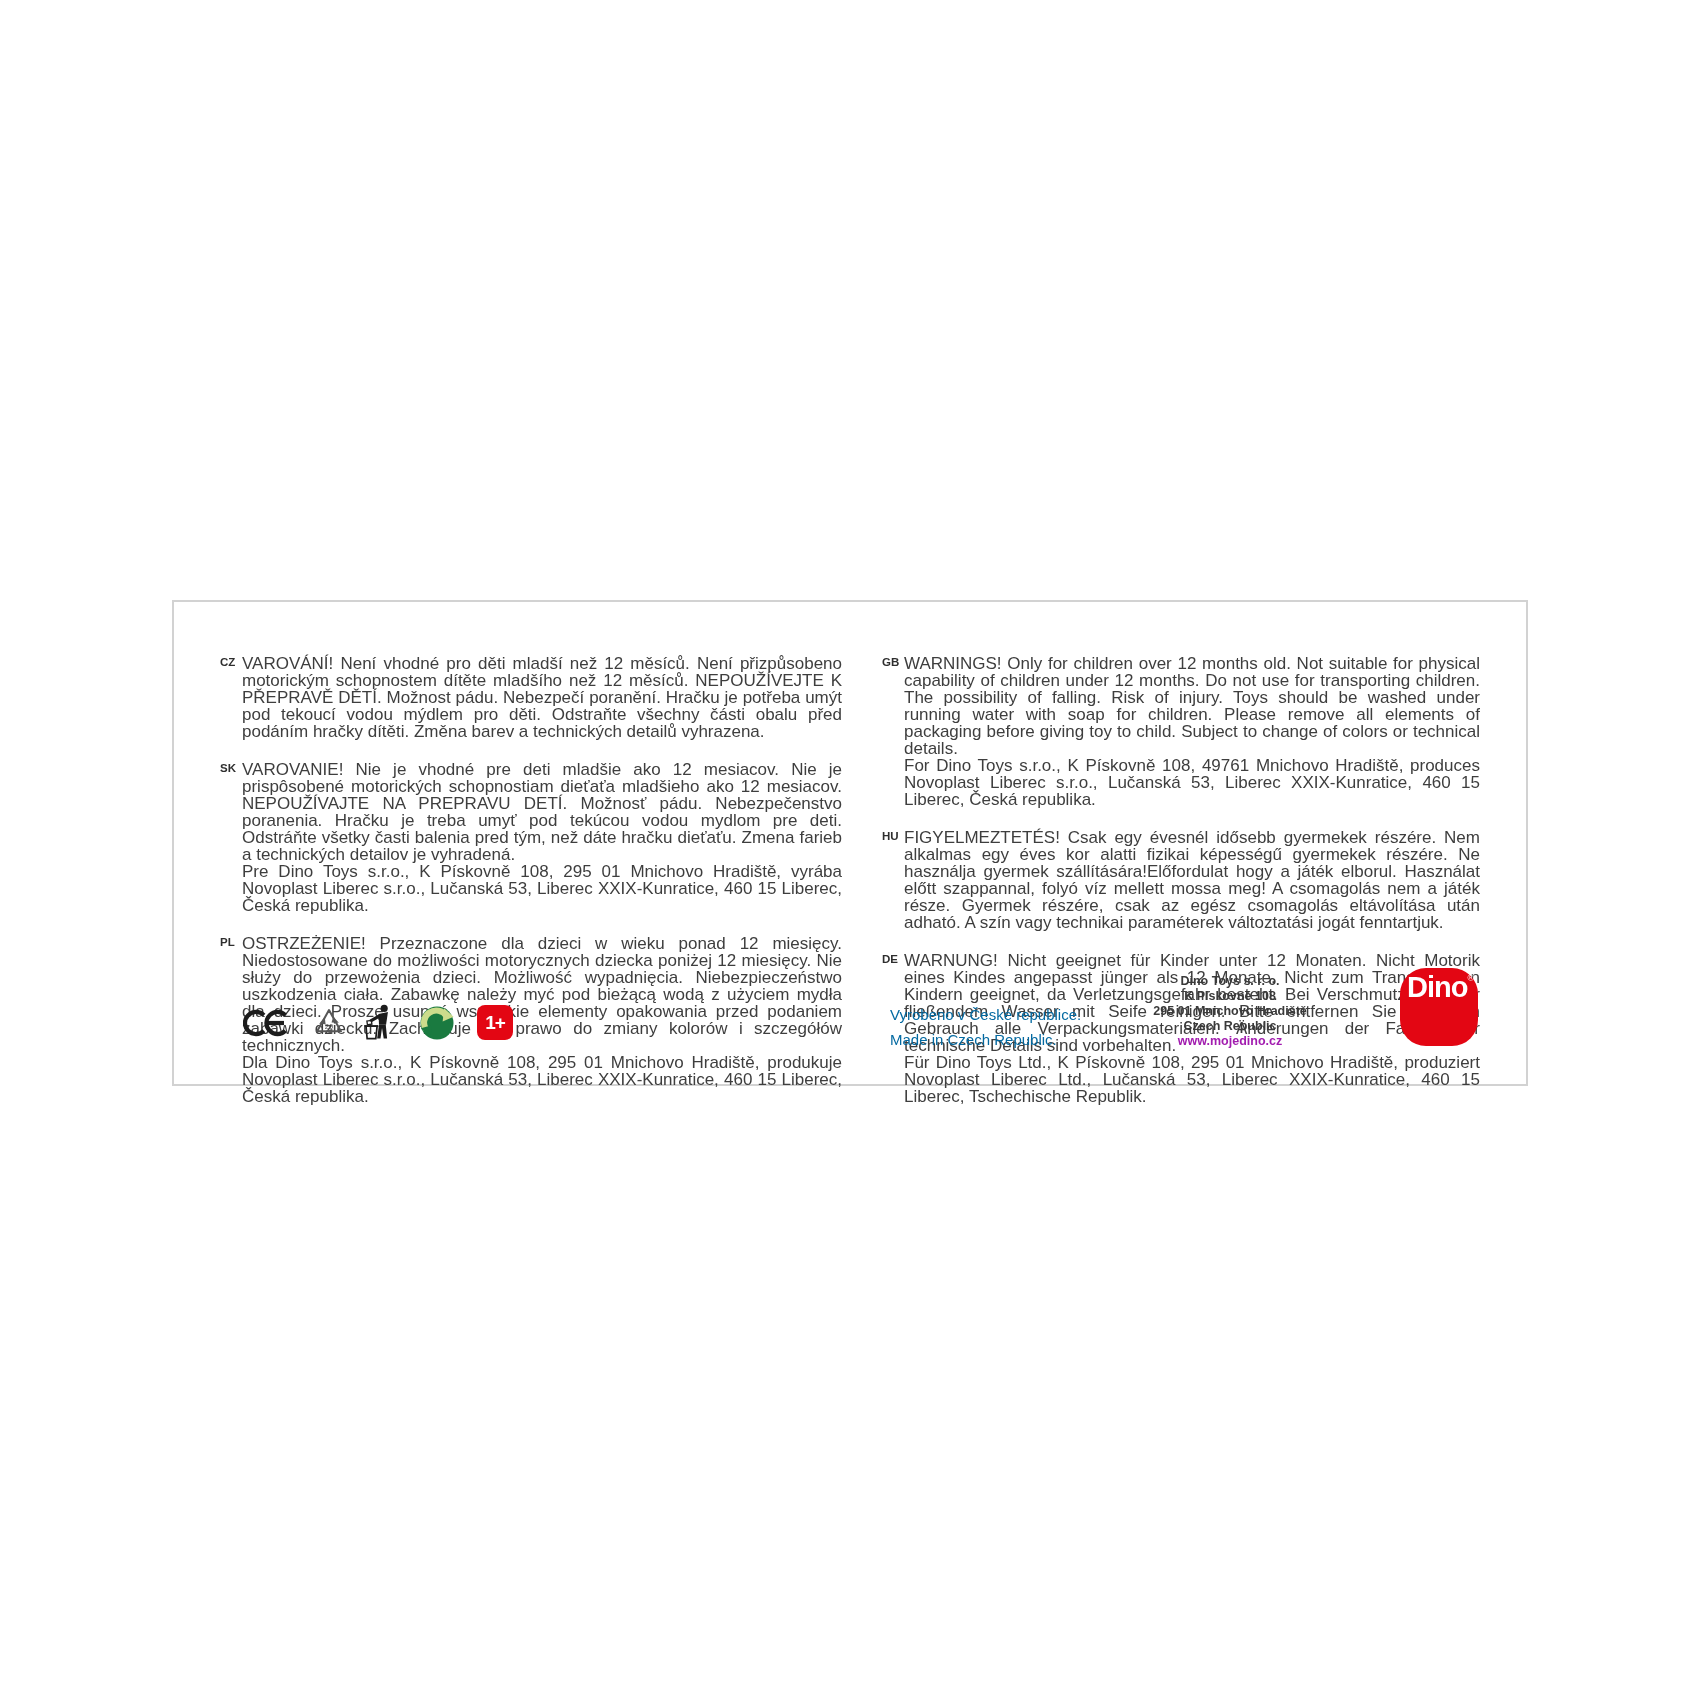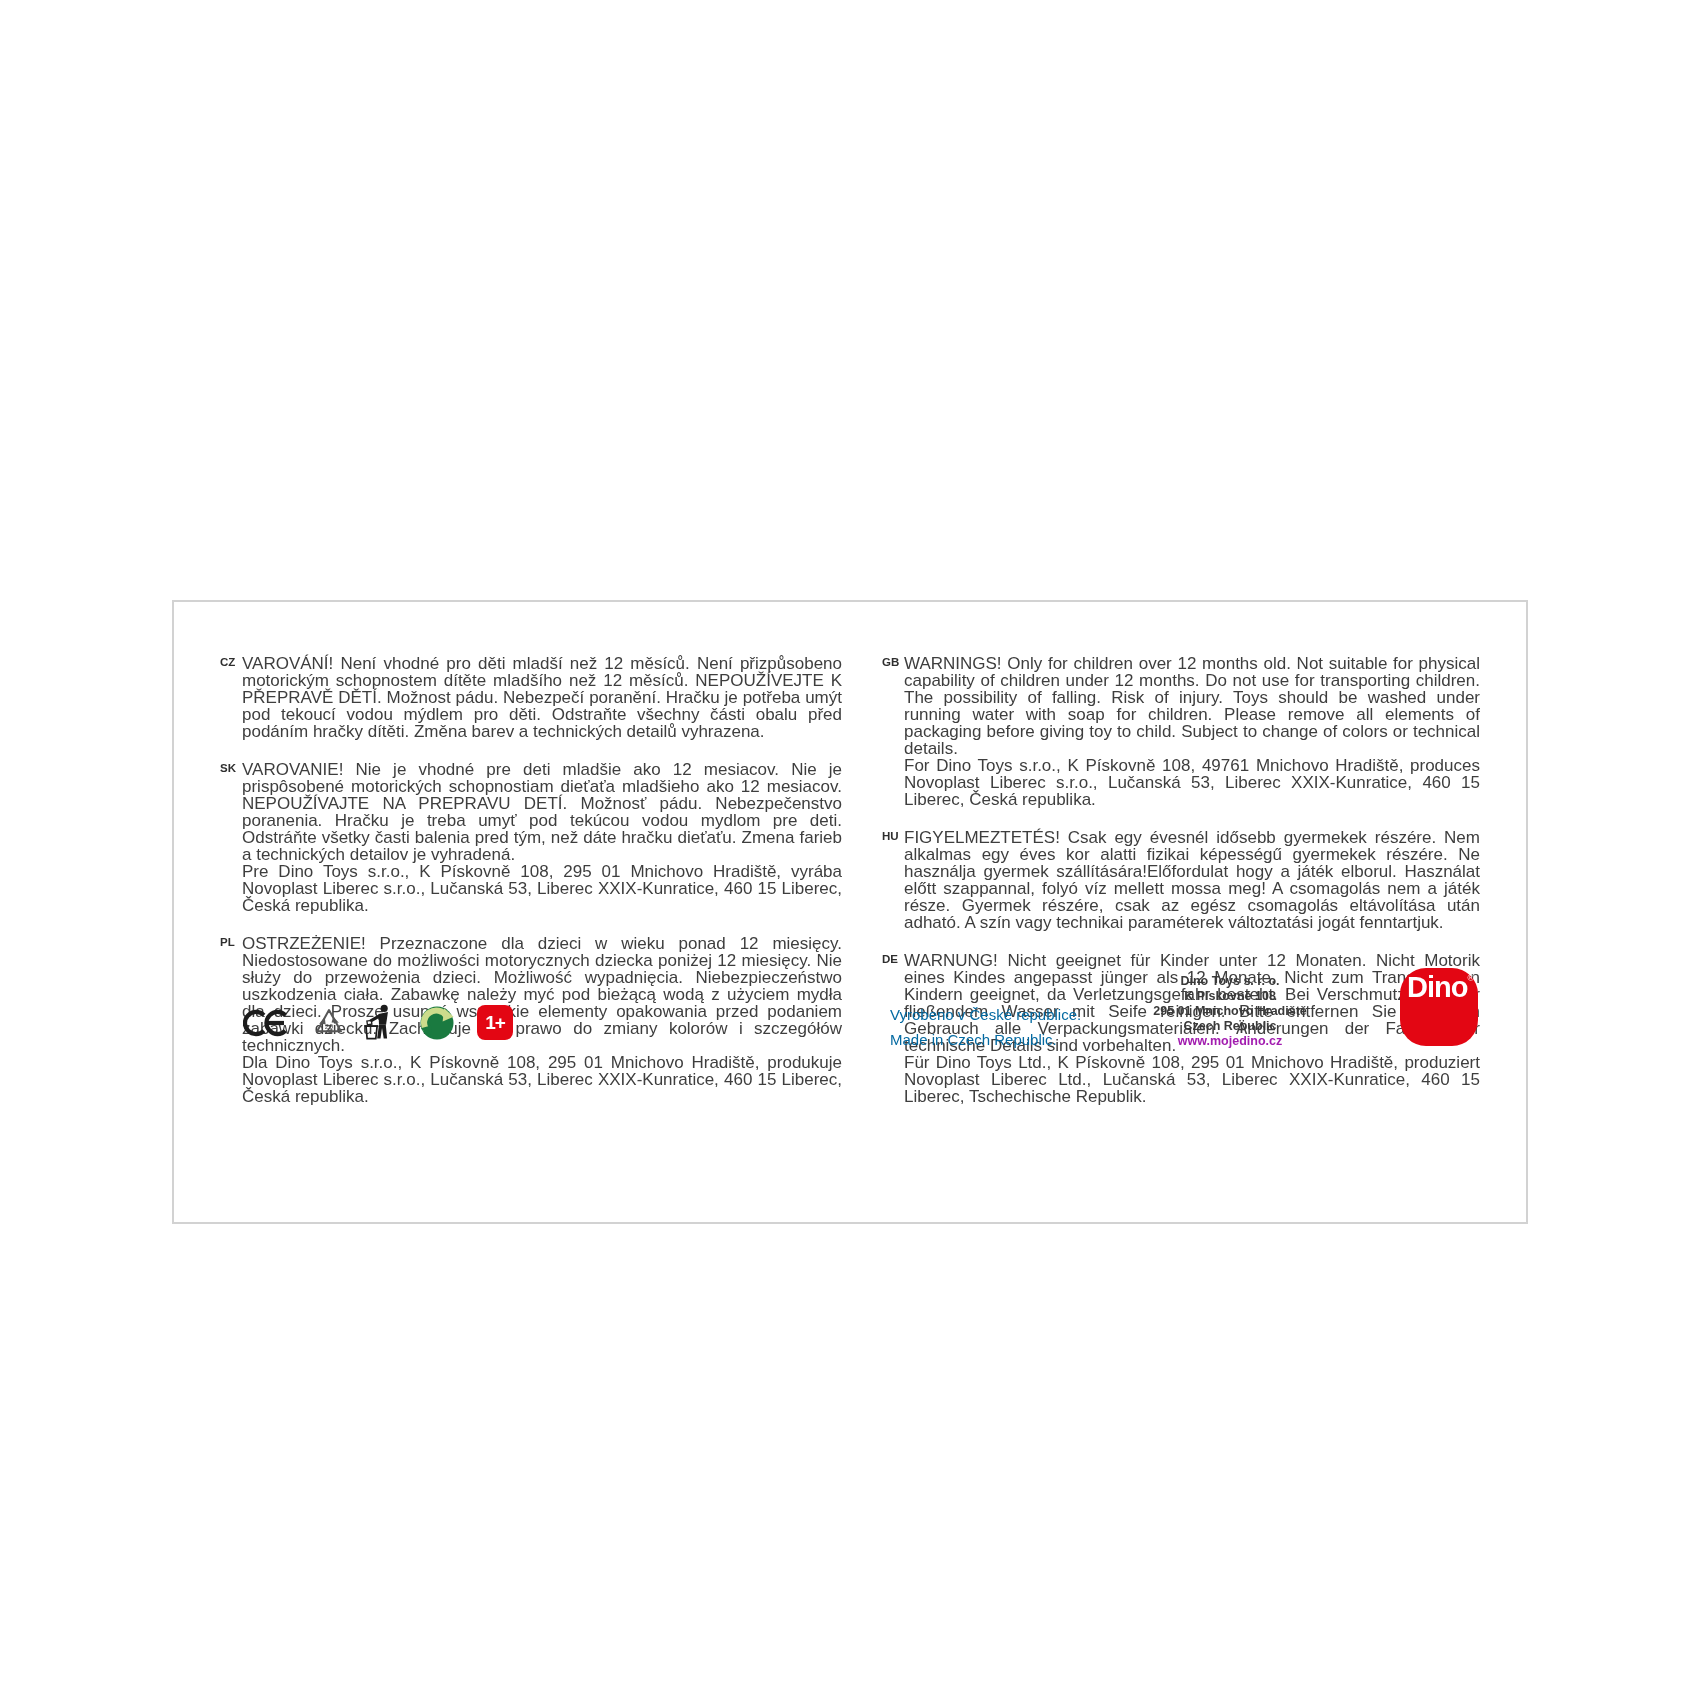--- a/index.html
+++ b/index.html
@@ -9,21 +9,21 @@
     height: 1700px;
     background: #ffffff;
     font-family: "Liberation Sans", sans-serif;
     overflow: hidden;
   }
   .panel {
     position: absolute;
     left: 172px;
     top: 600px;
     width: 1356px;
-    height: 624px;
+    height: 486px;
     background: #ffffff;
     border: 2px solid #d2d2d2;
     box-sizing: border-box;
   }
   .col {
     position: absolute;
     top: 53px;
   }
   .col-left  { left: 46px;  width: 622px; }
   .col-right { left: 708px; width: 598px; }

